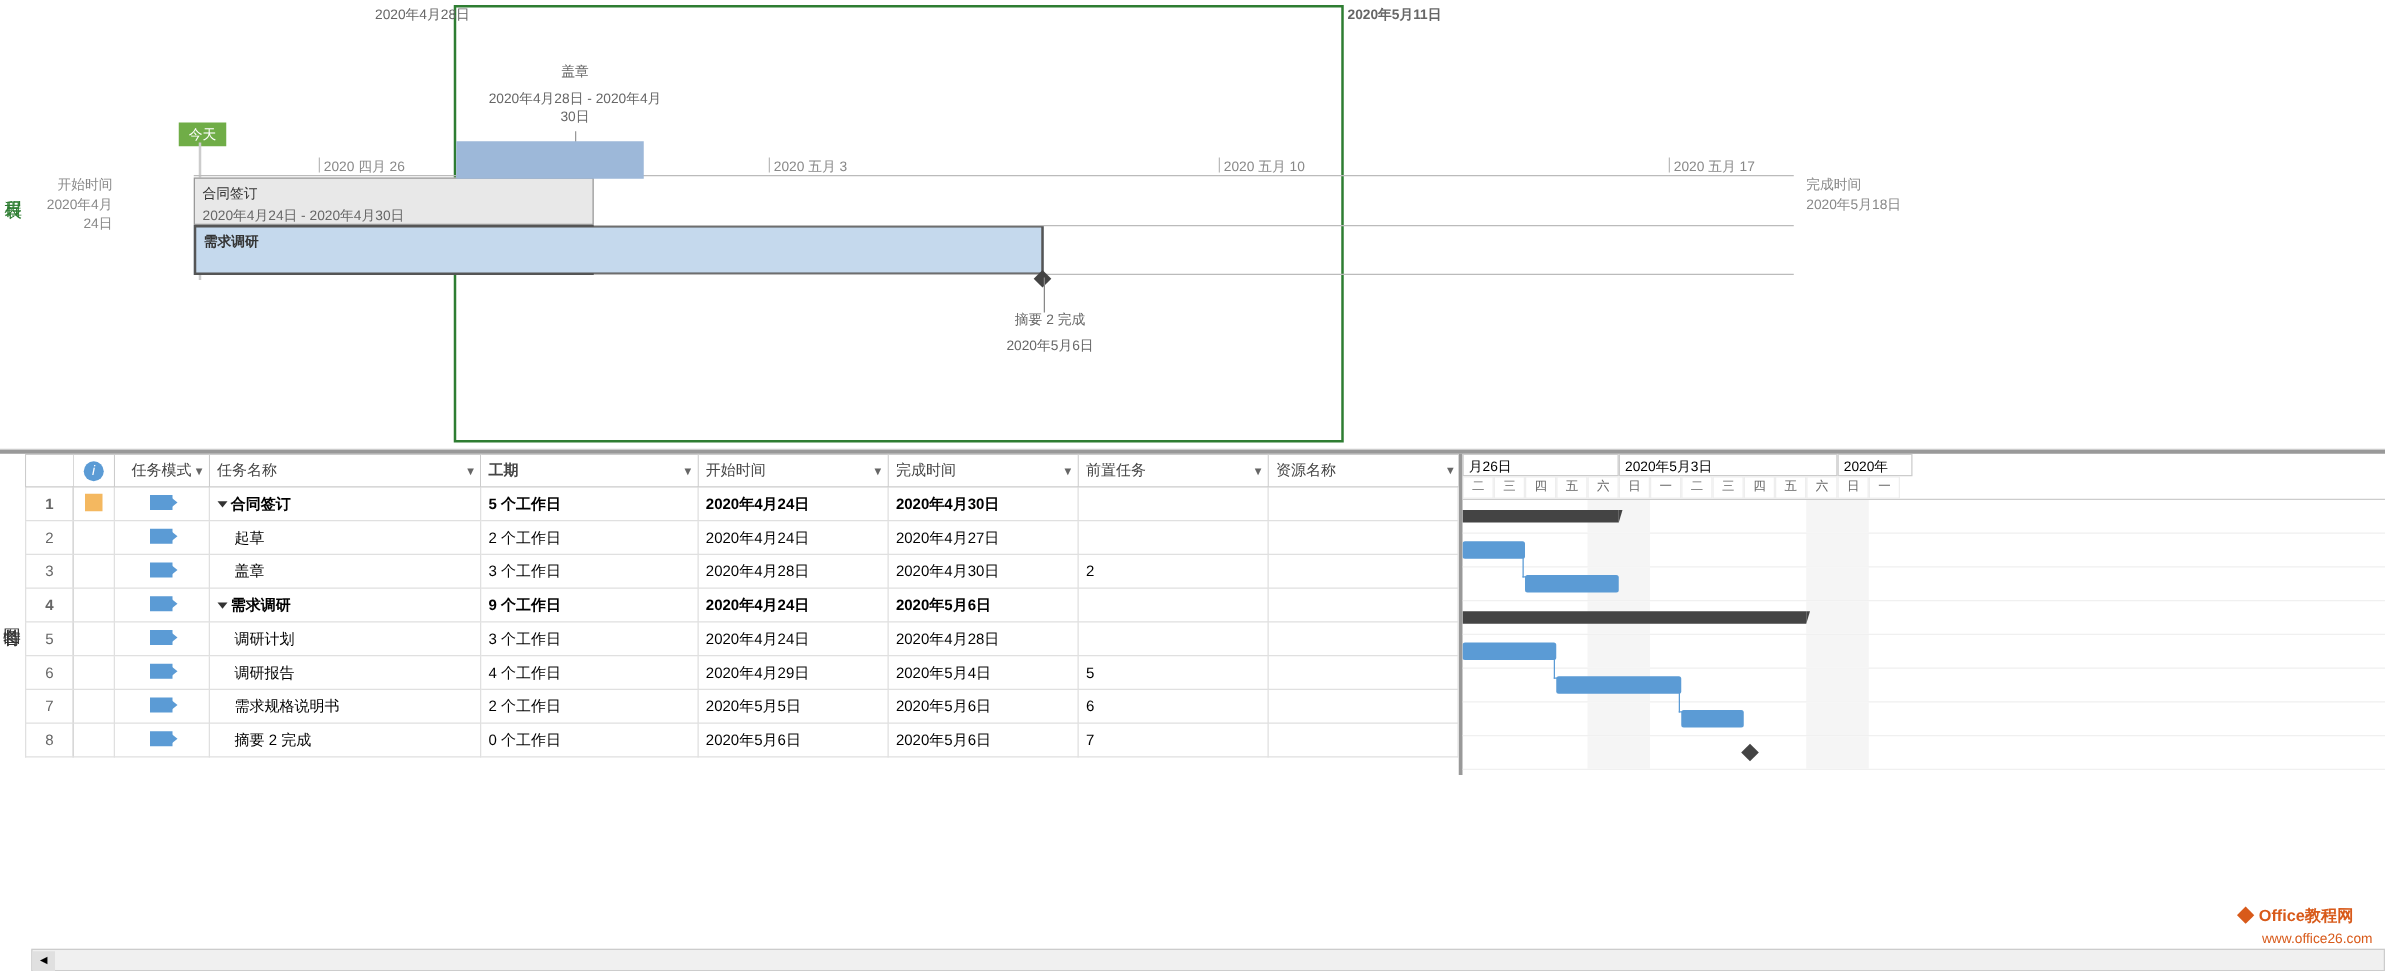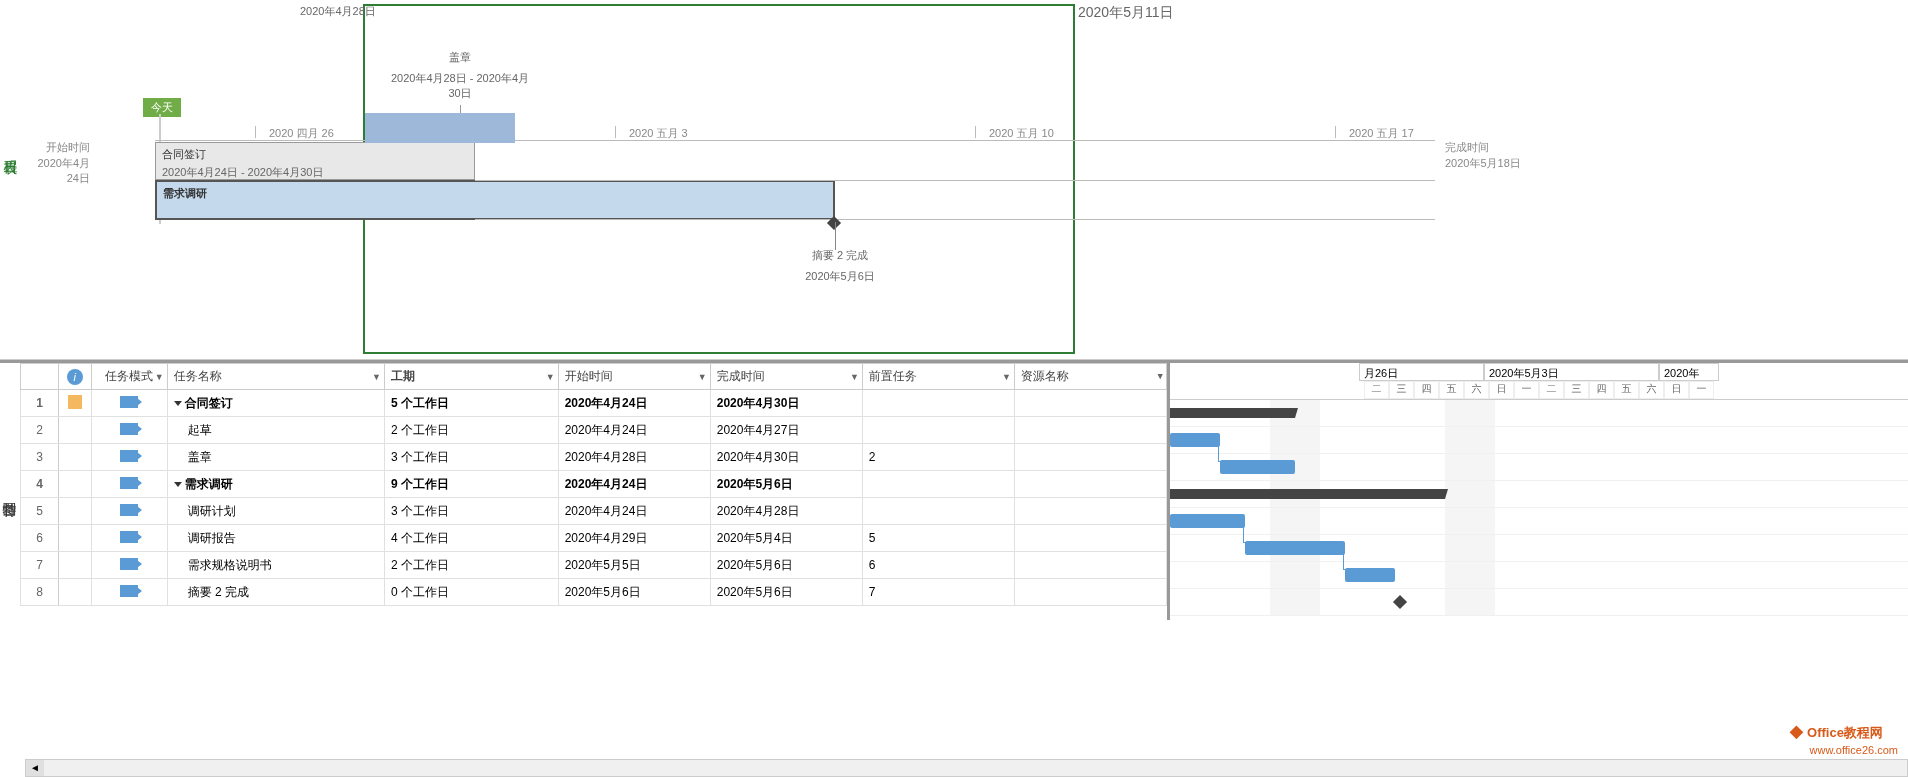--- a/index.html
+++ b/index.html
@@ -5,21 +5,21 @@
 * { box-sizing: border-box; margin: 0; padding: 0; }
 body { font-family: "Microsoft YaHei", sans-serif; font-size: 12px; background: #fff; width:1908px; }
 
 
 .timeline-wrap { position: relative; height: 360px; border-bottom: 1px solid #ccc; }
 .timeline-label { position: absolute; left: 2px; top: 150px; writing-mode: vertical-rl; color: #2e7d32; font-size: 14px; }
 .selection-box { position: absolute; left: 363px; top: 4px; width: 712px; height: 350px; border: 2px solid #2e7d32; pointer-events:none; }
 .timeline-inner { position: absolute; left: 95px; top: 0; width: 1440px; height: 300px; }
 
 .today-tag { position: absolute; background: #70ad47; color: #fff; padding: 2px 8px; font-size: 11px; }
-.date-tick { position: absolute; color: #888; font-size: 11px; border-left:1px solid #bbb; padding-left:13px; height:12px; }
+.date-tick { position: absolute; color: #888; font-size: 11px; border-left:1px solid #bbb; padding-left:3px; height:12px; }
 .today-line { position:absolute; width:2px; background:#ccc; }
 
 .axis-label-left { position:absolute; right:100%; margin-right:5px; color:#888; font-size:11px; text-align:right; width:60px;}
 .axis-label-right { position:absolute; left:100%; margin-left:5px; color:#888; font-size:11px; width:80px;}
 
 .task-bar { position:absolute; border:1px solid #999; font-size:11px; padding:4px 6px; }
 .task-bar .t1 { color:#333; }
 .task-bar .t2 { color:#666; margin-top:3px; }
 .bar-gray { background:#e8e8e8; }
 .bar-blue { background:#c5d9ed; border:2px solid #555; }
@@ -48,21 +48,21 @@
 .task-table .bold td { font-weight:bold; }
 .task-table .indent1 { padding-left:20px; }
 .task-table .outline { display:inline-block; width:0;height:0;border-top:5px solid #333;border-left:4px solid transparent;border-right:4px solid transparent;margin-right:3px;vertical-align:middle;}
 
 .info-icon { display:inline-block; width:16px;height:16px; background:#5b9bd5; border-radius:50%; color:#fff; text-align:center; line-height:16px; font-style:italic; font-size:11px;}
 .mode-icon { display:inline-block; width:18px; height:12px; background:#5b9bd5; position:relative;}
 .mode-icon::after{content:''; position:absolute; right:-4px; top:2px; width:0;height:0; border-left:5px solid #5b9bd5; border-top:4px solid transparent; border-bottom:4px solid transparent;}
 .note-icon { display:inline-block; width:14px;height:14px; background:#f4b860;}
 
 
-.gantt-header { display:flex; flex-direction:column; border-bottom:1px solid #ccc;align-items:center;}
+.gantt-header { display:flex; flex-direction:column; border-bottom:1px solid #ccc;}
 .gantt-header-row1 { display:flex; height:18px; }
 .gantt-header-row1 .wk { flex:0 0 200px; border:1px solid #ccc; padding:2px 4px; font-size:11px;}
 .gantt-header-row2 { display:flex; height:18px; }
 .gantt-header-row2 .day { flex:0 0 25px; border:1px solid #eee; text-align:center; font-size:10px; color:#666;}
 .gantt-rows { }
 .gantt-row { height:27px; border-bottom:1px solid #f0f0f0; position:relative;}
 .gantt-bg { position:absolute; top:0; bottom:0; width:50px; background:#f5f5f5;}
 .g-bar { position:absolute; height:14px; top:6px; background:#5b9bd5; border-radius:2px;}
 .g-sum { position:absolute; height:10px; top:8px; background:#444; }
 .g-sum::before,.g-sum::after{content:'';position:absolute;top:0;width:0;height:0;border-top:10px solid #444;}
@@ -77,21 +77,21 @@
 .watermark .l2{color:#d85a1a; font-size:11px;}
 </style>
 </head>
 <body>
 
 <div class="timeline-wrap">
   <div class="timeline-label">日程表</div>
   <div class="selection-box"></div>
 
   <div style="position:absolute;left:300px;top:4px;font-size:11px;color:#666;">2020年4月28日</div>
-  <div style="position:absolute;left:1078px;top:4px;font-size:14px;color:#666;">2020年5月11日</div>
+  <div style="position:absolute;left:1078px;top:4px;font-size:11px;color:#666;font-weight:bold;">2020年5月11日</div>
 
   <div class="timeline-inner">
     <div class="today-tag" style="left:48px;top:98px;">今天</div>
     <div class="today-line" style="left:64px;top:114px;height:110px;"></div>
 
     <div class="axis-label-left" style="top:140px;">开始时间</div>
     <div class="axis-label-left" style="top:156px;">2020年4月24日</div>
     <div class="axis-label-right" style="top:140px;left:1345px;">完成时间</div>
     <div class="axis-label-right" style="top:156px;left:1345px;">2020年5月18日</div>
 

